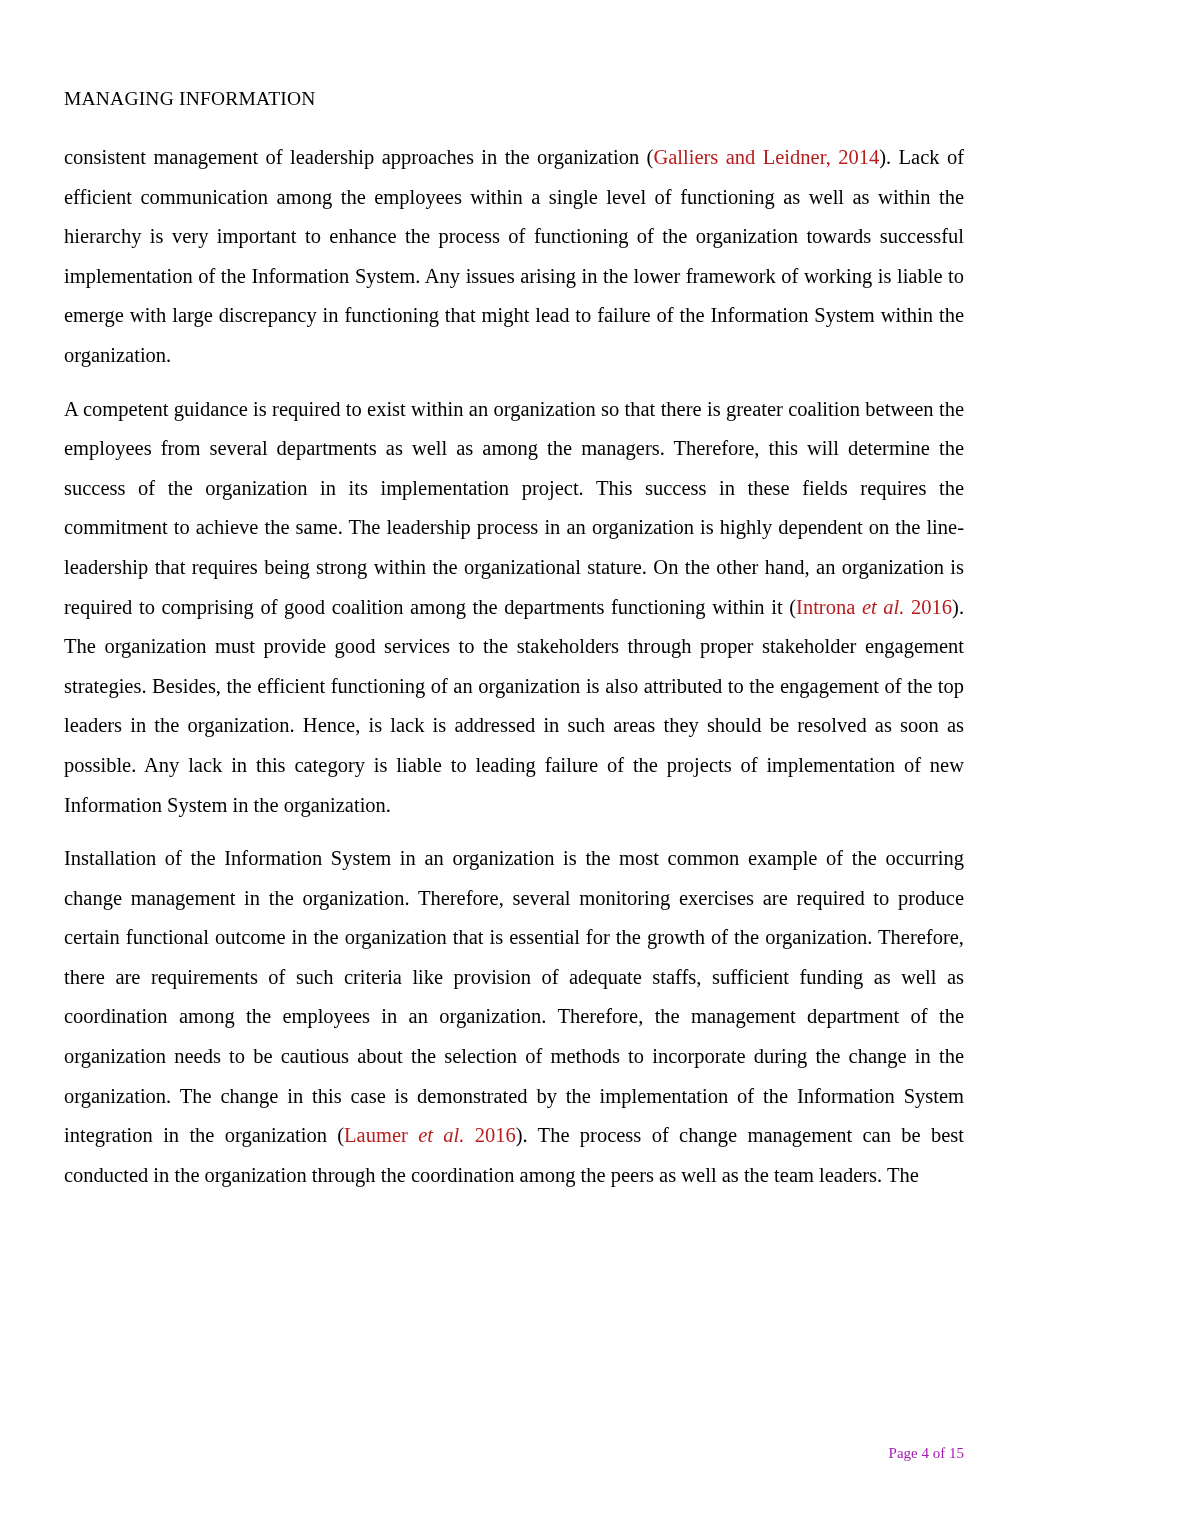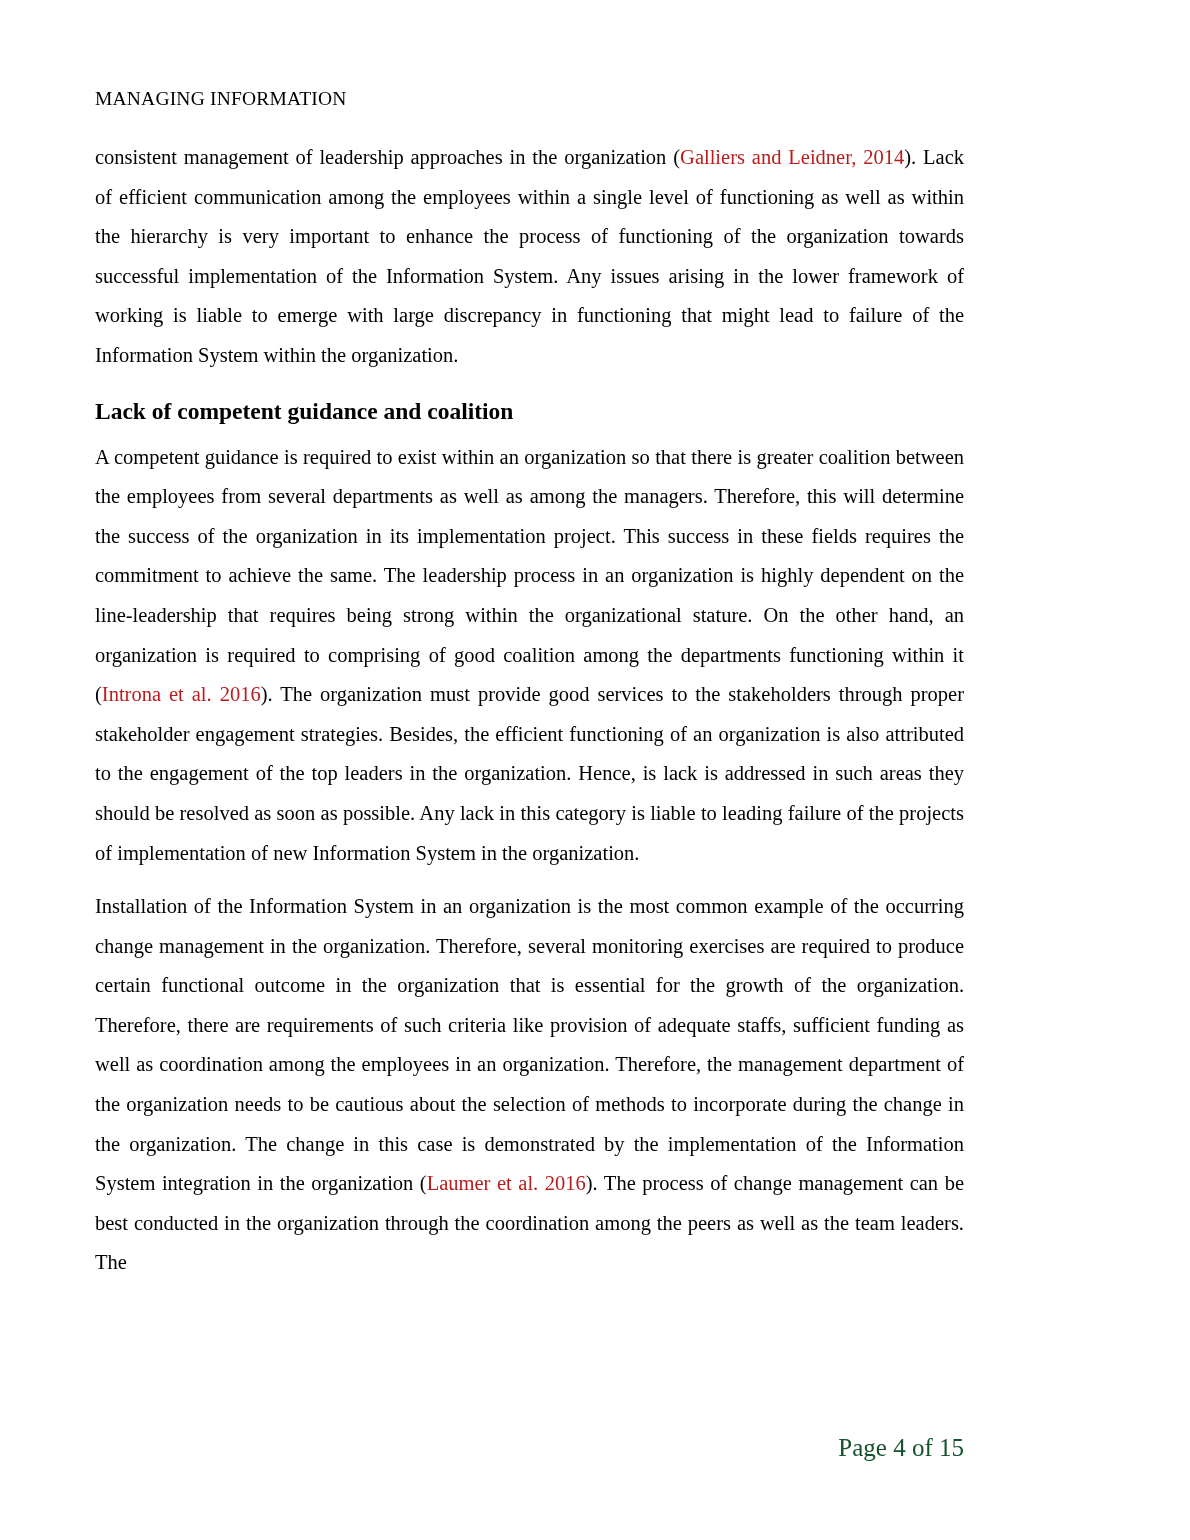--- a/index.html
+++ b/index.html
@@ -12,21 +12,21 @@
     height: 1540px;
     font-family: "Liberation Serif", "DejaVu Serif", serif;
     color: #000000;
     position: relative;
     overflow: hidden;
   }
   .page {
     box-sizing: border-box;
     width: 1102px;
     height: 1540px;
-    padding: 88px 138px 0 95px;
+    padding: 88px 138px 0 64px;
     position: relative;
   }
   .header {
     font-size: 19.5px;
     letter-spacing: 0.2px;
     color: #000;
     margin-bottom: 28px;
   }
   p.body-text {
     font-size: 20.5px;
@@ -40,39 +40,39 @@
     font-size: 23.5px;
     font-weight: bold;
     line-height: 34px;
     margin: 18px 0 10px 0;
     color: #000;
   }
   .cite {
     color: #b91c1c;
   }
   .ital {
+    font-style: italic;
   }
   .footer {
     position: absolute;
     right: 138px;
     bottom: 78px;
-    font-size: 25px;
-    color: #14532d;
+    font-size: 15px;
+    color: #a21caf;
   }
 </style>
 </head>
 <body>
 
 <div class="page">
 
   <div class="header">MANAGING INFORMATION</div>
 
   <p class="body-text"><span>consistent management of leadership approaches in the organization (</span><span class="cite">Galliers and Leidner, 2014</span><span>). Lack of efficient communication among the employees within a single level of functioning as well as within the hierarchy is very important to enhance the process of functioning of the organization towards successful implementation of the Information System. Any issues arising in the lower framework of working is liable to emerge with large discrepancy in functioning that might lead to failure of the Information System within the organization.</span></p>
 
-  <h2 class="section-heading">Lack of competent guidance and coalition</h2>
 
   <p class="body-text"><span>A competent guidance is required to exist within an organization so that there is greater coalition between the employees from several departments as well as among the managers. Therefore, this will determine the success of the organization in its implementation project. This success in these fields requires the commitment to achieve the same. The leadership process in an organization is highly dependent on the line-leadership that requires being strong within the organizational stature. On the other hand, an organization is required to comprising of good coalition among the departments functioning within it (</span><span class="cite">Introna </span><span class="cite ital">et al.</span><span class="cite"> 2016</span><span>). The organization must provide good services to the stakeholders through proper stakeholder engagement strategies. Besides, the efficient functioning of an organization is also attributed to the engagement of the top leaders in the organization. Hence, is lack is addressed in such areas they should be resolved as soon as possible. Any lack in this category is liable to leading failure of the projects of implementation of new Information System in the organization.</span></p>
 
 
   <p class="body-text"><span>Installation of the Information System in an organization is the most common example of the occurring change management in the organization. Therefore, several monitoring exercises are required to produce certain functional outcome in the organization that is essential for the growth of the organization. Therefore, there are requirements of such criteria like provision of adequate staffs, sufficient funding as well as coordination among the employees in an organization. Therefore, the management department of the organization needs to be cautious about the selection of methods to incorporate during the change in the organization. The change in this case is demonstrated by the implementation of the Information System integration in the organization (</span><span class="cite">Laumer </span><span class="cite ital">et al.</span><span class="cite"> 2016</span><span>). The process of change management can be best conducted in the organization through the coordination among the peers as well as the team leaders. The</span></p>
 
   <div class="footer">Page 4 of 15</div>
 
 </div>
 

